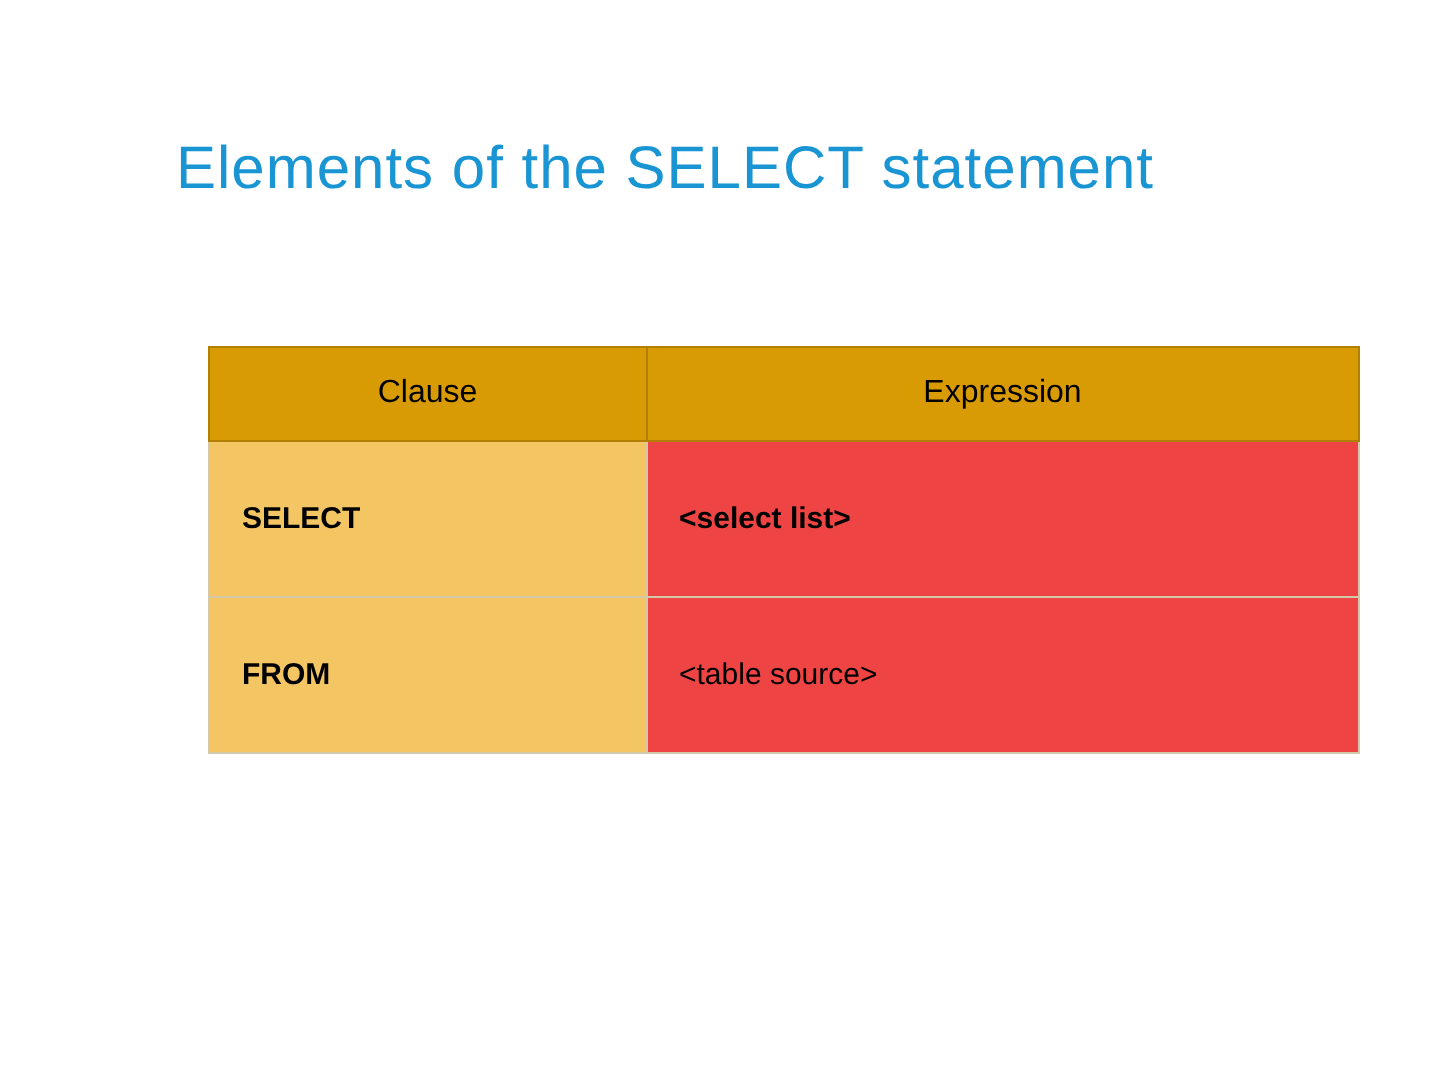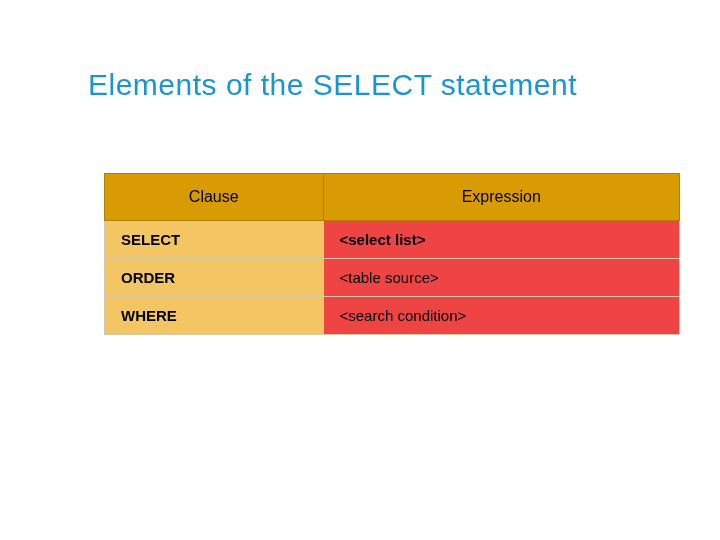--- a/index.html
+++ b/index.html
@@ -32,21 +32,21 @@
       font-weight: 400;
       font-size: 16px;
       padding: 14px 12px;
       text-align: center;
       border: 1px solid #b37f00;
     }
     th:first-child {
       width: 38%;
     }
     td {
-      padding: 10px 16px;
+      padding: 30px 16px;
       border: 1px solid #d3c9aa;
       font-size: 15px;
     }
     td.clause {
       background: #f4c563;
       font-weight: 700;
     }
     td.expr {
       background: #ef4444;
       font-weight: 400;
@@ -70,22 +70,18 @@
         <th>Clause</th>
         <th>Expression</th>
       </tr>
     </thead>
     <tbody>
       <tr>
         <td class="clause">SELECT</td>
         <td class="expr" style="font-weight:700">&lt;select list&gt;</td>
       </tr>
       <tr>
-        <td class="clause">ORDER</td>
+        <td class="clause">FROM</td>
         <td class="expr" style="font-weight:400">&lt;table source&gt;</td>
-      </tr>
-      <tr>
-        <td class="clause">WHERE</td>
-        <td class="expr" style="font-weight:400">&lt;search condition&gt;</td>
       </tr>
     </tbody>
   </table>
 </div>
 
 </body></html>

